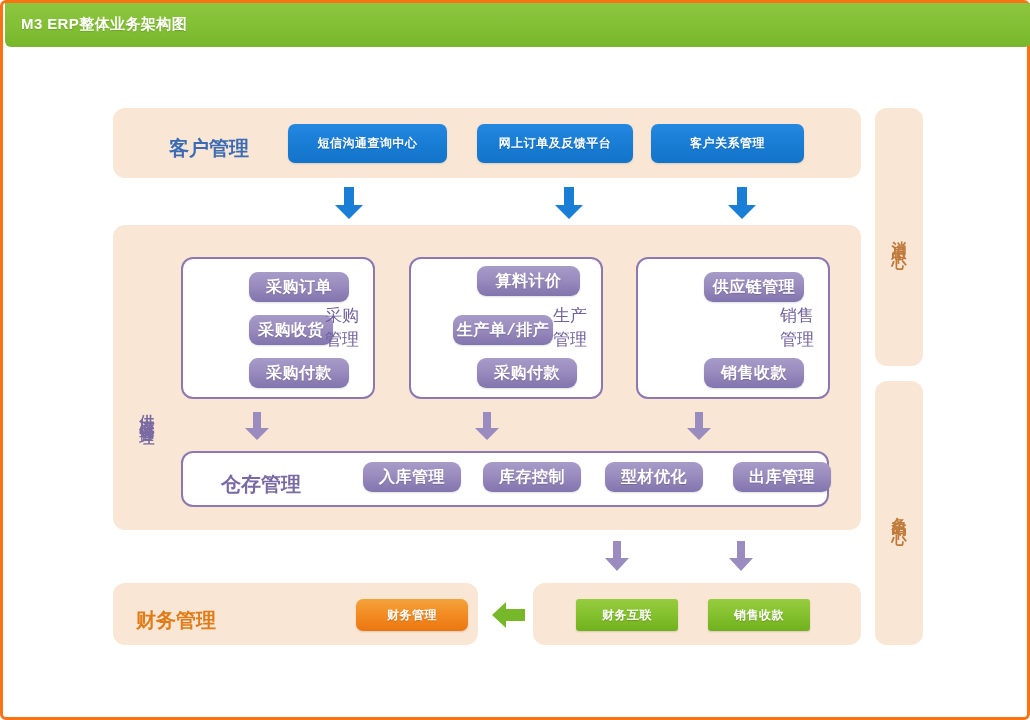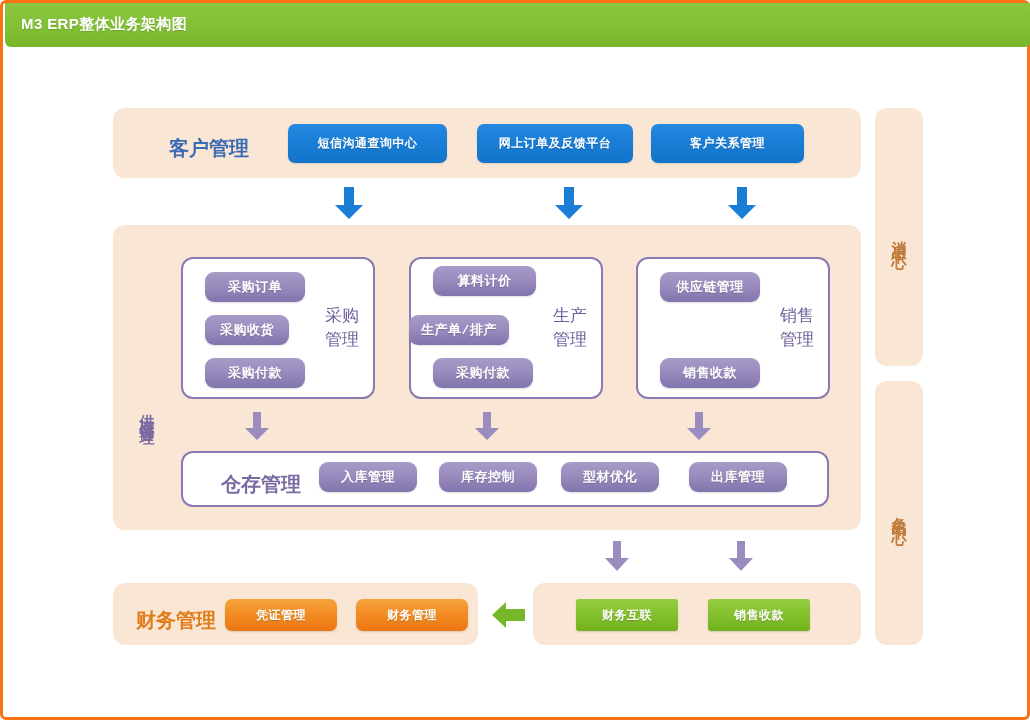--- a/index.html
+++ b/index.html
@@ -83,21 +83,22 @@
   }
   .btn.blue {
     background: linear-gradient(to bottom, #2488e0 0%, #1a7ed6 45%, #1273c9 100%);
     border-radius: 7px;
     box-shadow: 0 1px 2px rgba(0,0,0,0.12);
   }
   .btn.purple {
     background: linear-gradient(to bottom, #a79bc8 0%, #9a8cbe 45%, #8274ad 100%);
     border-radius: 9px;
     box-shadow: 0 1px 2px rgba(0,0,0,0.13);
-    font-size: 13px;
+    font-size: 16px;
+    margin-left: 44px;
   }
   .btn.orange {
     background: linear-gradient(to bottom, #f5a33c 0%, #f28d24 45%, #ec7611 100%);
     border-radius: 7px;
     box-shadow: 0 1px 2px rgba(0,0,0,0.14);
   }
   .btn.green {
     background: linear-gradient(to bottom, #96cc3f 0%, #86c22f 45%, #71b01d 100%);
     border-radius: 3px;
     box-shadow: 0 1px 2px rgba(0,0,0,0.14);
@@ -242,21 +243,20 @@
     </svg>
   </div>
   <div class="arrow" style="left:725px; top:538px;">
     <svg width="26" height="31" viewBox="0 0 26 31">
       <polygon points="9,0 17,0 17,17 25,17 13,30 1,17 9,17" fill="#9a8cbe"></polygon>
     </svg>
   </div>
 
   <div class="peach" style="left:110px; top:580px; width:365px; height:62px;"></div>
   <div class="lbl orangeish" style="left:133px; top:604px;">财务管理</div>
-  <div class="btn orange" style="left:222px; top:596px; width:112px; height:32px;">凭证管理</div>
   <div class="btn orange" style="left:353px; top:596px; width:112px; height:32px;">财务管理</div>
 
   <div class="arrow" style="left:489px; top:598px;">
     <svg width="34" height="29" viewBox="0 0 34 29">
       <polygon points="0,14 14,1 14,8 33,8 33,20 14,20 14,27" fill="#76b82a"></polygon>
     </svg>
   </div>
 
   <div class="peach" style="left:530px; top:580px; width:328px; height:62px;"></div>
   <div class="btn green" style="left:573px; top:596px; width:102px; height:32px;">财务互联</div>

